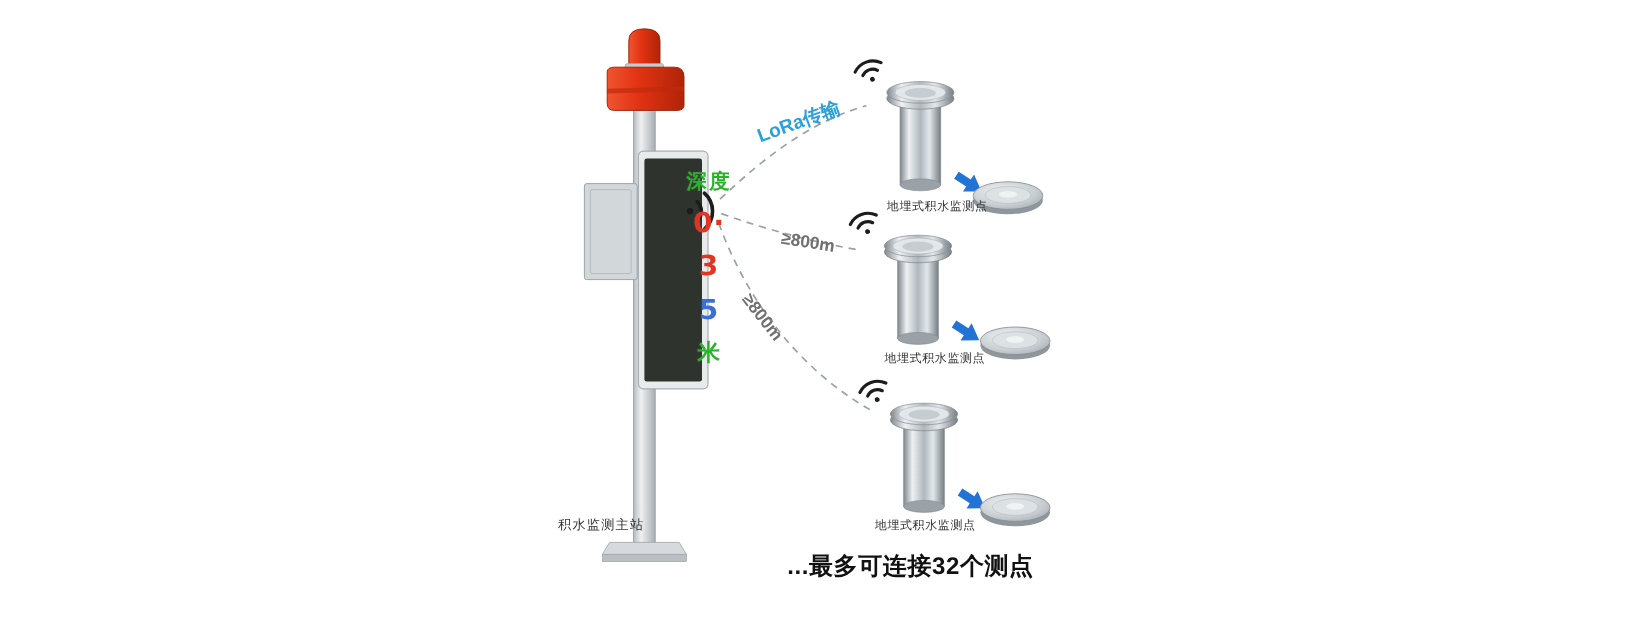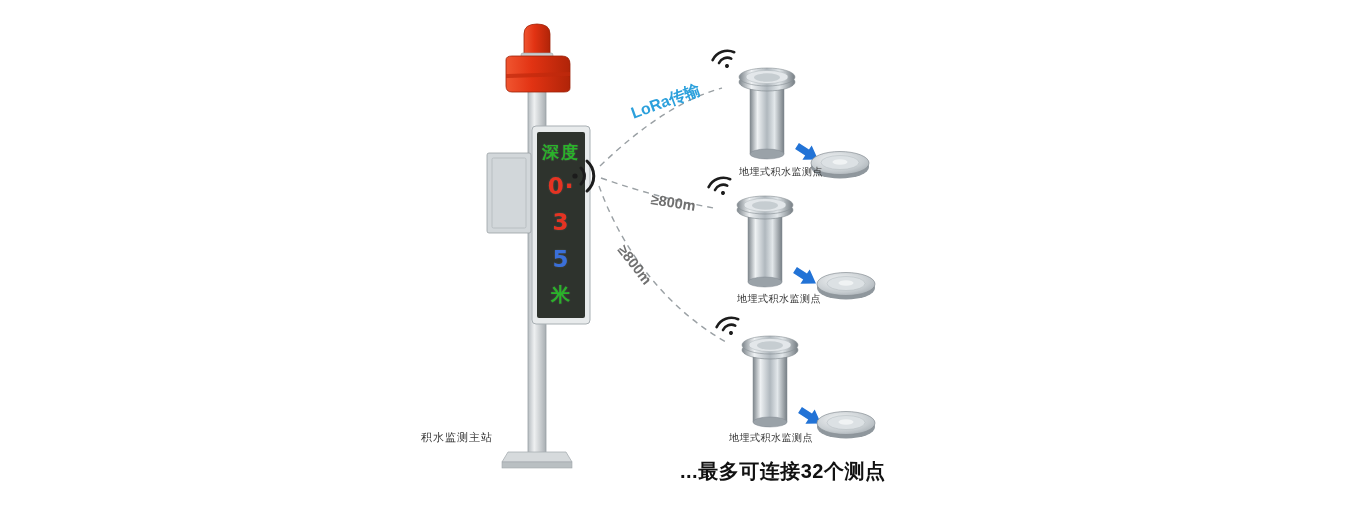--- a/index.html
+++ b/index.html
@@ -1,21 +1,21 @@
 <!DOCTYPE html>
 <html><head>
 <meta charset="utf-8">
 <style>
   * { margin:0; padding:0; box-sizing:border-box; }
   html,body { background:#ffffff; }
   body { font-family:"Liberation Sans","DejaVu Sans",sans-serif; }
   .canvas { position:relative; width:1371px; height:515px; background:#ffffff; overflow:hidden; }
   .abs { position:absolute; }
   .label { color:#333333; font-size:10px; white-space:nowrap; letter-spacing:0.5px;text-align:right; }
-  .station-label { color:#333333; font-size:11px; white-space:nowrap; letter-spacing:1px; }
+  .station-label { color:#333333; font-size:11px; white-space:nowrap; letter-spacing:1px;margin-left:44px; }
   .link-label { font-weight:bold; white-space:nowrap; transform-origin:left center; }
   .led { display:flex; flex-direction:column; align-items:center; justify-content:space-around;
          padding:5px 0 7px 0; font-weight:bold; font-family:"DejaVu Sans",sans-serif; }
   .led-line { line-height:1; letter-spacing:1px; text-shadow:0 0 2px rgba(255,255,255,0.15); }
   .led-cjk-sm { font-size:17px; letter-spacing:2px; }
   .led-digit { font-size:23px; }
   .led-cjk { font-size:19px; }
   .footer-text { font-size:20px; font-weight:600; color:#111111; letter-spacing:0.5px; white-space:nowrap; }
 </style>
 </head>
@@ -121,32 +121,32 @@
     <use href="#cyl" transform="translate(765,200)"></use>
     <use href="#arrow" transform="translate(795,270) rotate(33)" style="color: rgb(34, 115, 214);"></use>
     <use href="#disc" transform="translate(846,284)"></use>
 
     <use href="#wifi" transform="translate(731,333) rotate(-20)"></use>
     <use href="#cyl" transform="translate(770,340)"></use>
     <use href="#arrow" transform="translate(800,410) rotate(33)" style="color: rgb(34, 115, 214);"></use>
     <use href="#disc" transform="translate(846,423)"></use>
   </svg>
 
-  <div class="abs led" style="left:537px; top:132px; width:48px; height:186px;">
+  <div class="abs led" style="left:567px; top:132px; width:48px; height:186px;">
     <div class="led-line led-cjk-sm" style="color: rgb(42, 179, 42);">深度</div>
     <div class="led-line led-digit" style="color: rgb(229, 51, 34);">0·</div>
     <div class="led-line led-digit" style="color: rgb(229, 51, 34);">3</div>
     <div class="led-line led-digit" style="color: rgb(58, 111, 216);">5</div>
     <div class="led-line led-cjk" style="color: rgb(42, 179, 42);">米</div>
   </div>
 
   <div class="abs station-label" style="left:421px; top:430px;">积水监测主站</div>
 
   <div class="abs link-label" style="left: 632px; top: 104px; transform: rotate(-20deg); font-size: 16px; color: rgb(43, 160, 220);">LoRa传输</div>
   <div class="abs link-label" style="left: 651px; top: 191px; transform: rotate(9deg); font-size: 14.5px; color: rgb(112, 112, 112);">≥800m</div>
   <div class="abs link-label" style="left: 621px; top: 239px; transform: rotate(52deg); font-size: 14.5px; color: rgb(112, 112, 112);">≥800m</div>
 
   <div class="abs label" style="left:739px; top:165px;">地埋式积水监测点</div>
   <div class="abs label" style="left:737px; top:292px;">地埋式积水监测点</div>
   <div class="abs label" style="left:729px; top:431px;">地埋式积水监测点</div>
 
-  <div class="abs footer-text" style="left:680px; top:458px;">...最多可连接32个测点</div>
+  <div class="abs footer-text" style="left:656px; top:458px;">...最多可连接32个测点</div>
 </div>
 
 </body></html>

